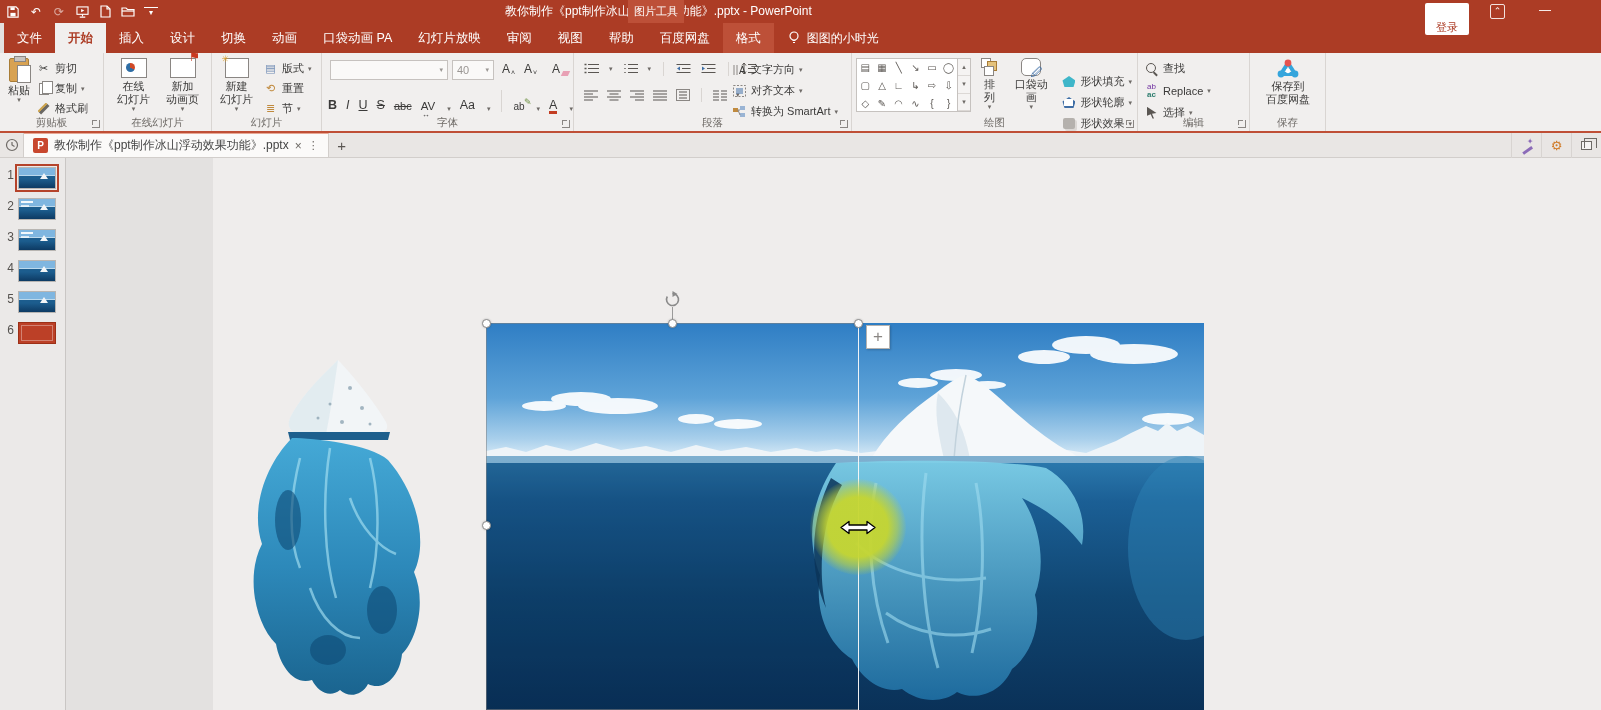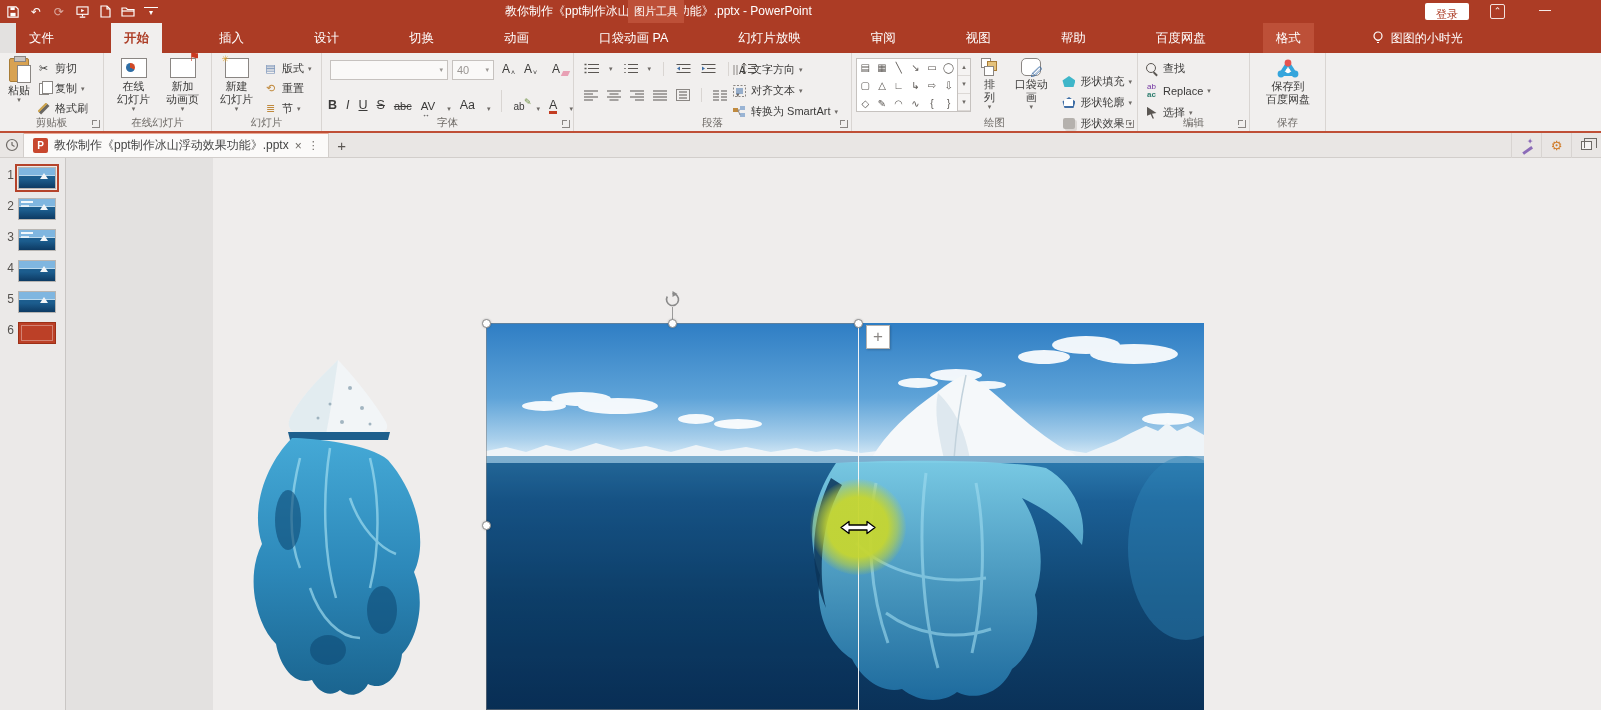--- a/index.html
+++ b/index.html
@@ -7,26 +7,26 @@
     font-family:"Liberation Sans","DejaVu Sans",sans-serif; }
   #app { position:relative; width:1601px; height:710px; overflow:hidden; }
 
   
   .titlebar { position:absolute; top:0; left:0; right:0; height:23px; background:#ac3c25; color:#fff; z-index:50; }
   .qat { position:absolute; left:6px; top:0; height:23px; display:flex; align-items:center; gap:9px; }
   .qat .qic { width:14px; height:14px; display:flex; align-items:center; justify-content:center; font-size:12px; color:#fff; }
   .qic svg { display:block; }
   .tb-title { position:absolute; left:505px; top:0; line-height:23px; font-size:12px; color:#fff; white-space:nowrap; }
   .ctx-head { position:absolute; left:628px; top:0; width:56px; height:23px; background:#bd5038; text-align:center; line-height:23px; font-size:11px; }
-  .login-btn { position:absolute; right:132px; top:3px; height:17px; padding:3px 11px; background:#fff; color:#ac3c25; font-size:11px; line-height:17px; border-radius:2px; border:none; }
+  .login-btn { position:absolute; right:132px; top:3px; height:17px; padding:16px 11px; background:#fff; color:#ac3c25; font-size:11px; line-height:17px; border-radius:2px; border:none; }
   .ribopt { position:absolute; right:96px; top:4px; width:15px; height:15px; border:1px solid rgba(255,255,255,.85); border-radius:2px; font-size:9px; line-height:13px; text-align:center; color:#fff; }
   .minbtn { position:absolute; right:42px; top:0; width:28px; height:23px; text-align:center; line-height:20px; font-size:12px; color:#fff; }
 
   
-  .tabsbar { position:absolute; top:23px; left:16px; right:0; height:30px; background:#ac3c25; display:flex; align-items:stretch; z-index:49;gap:44px; }
+  .tabsbar { position:absolute; top:23px; left:4px; right:0; height:30px; background:#ac3c25; display:flex; align-items:stretch; z-index:49; }
   .rtab { padding:0 13px; line-height:30px; font-size:12.5px; color:#fff; white-space:nowrap; }
   .rtab.active { background:#f1efee; color:#ac3c25; font-weight:bold; }
   .rtab.ctx { background:#bd5038; }
   .tab-search { display:flex; align-items:center; gap:7px; margin-left:14px; font-size:12px; color:#fff; }
 
   
   .ribbon { position:absolute; top:53px; left:0; right:0; height:80px; background:#f1efee; border-bottom:2px solid #bf4f36; display:flex; z-index:48; color:#3b3a39; }
   .rgroup { position:relative; height:100%; border-right:1px solid #d9d5d2; padding:3px 3px 15px 4px; display:flex; align-items:flex-start; }
   .glabel { position:absolute; bottom:1px; left:0; right:0; text-align:center; font-size:10.5px; color:#6e6a66;margin-top:24px; }
   .launcher { position:absolute; right:3px; bottom:3px; width:8px; height:8px; border-right:1px solid #8a8683; border-bottom:1px solid #8a8683; }

